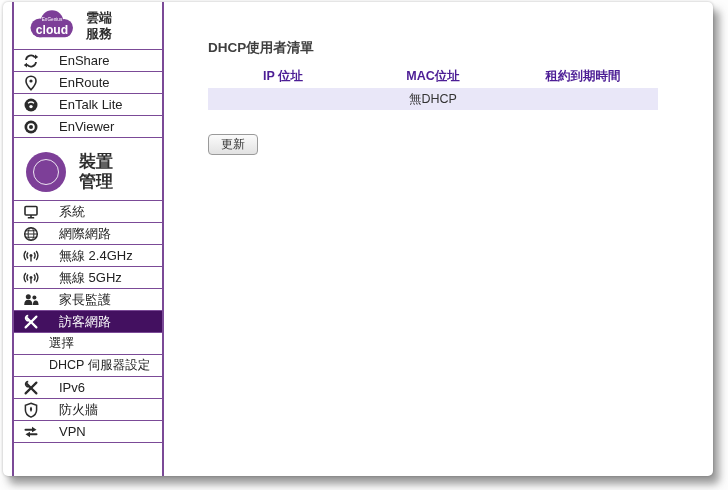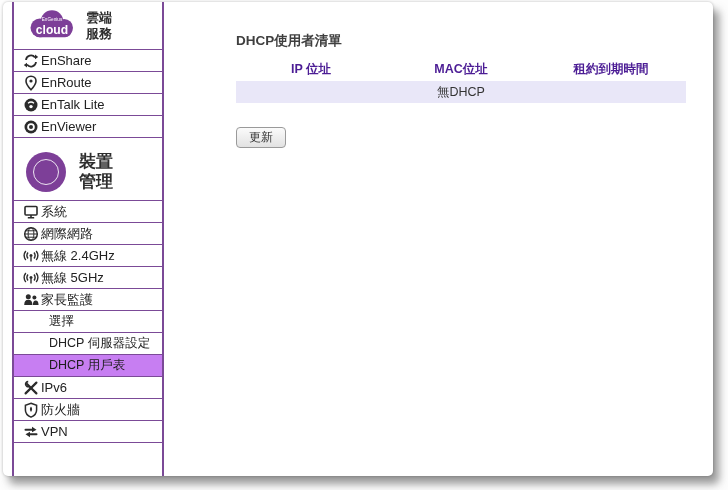--- a/index.html
+++ b/index.html
@@ -8,37 +8,37 @@
   .frame { position:absolute; left:3px; top:2px; width:710px; height:474px;
            background:#fff; border-radius:5px;
            box-shadow:0 0 3px rgba(0,0,0,.25), 6px 8px 9px rgba(70,70,70,.55); }
 
   
   .sidebar { position:absolute; left:9px; top:0; bottom:0; width:152px;
              border-left:2px solid #7b4a97; border-right:2px solid #7b4a97; background:#fff; }
   .logo-row { height:48px; border-bottom:1px solid #7b4a97; display:flex;
               align-items:center; gap:6px; padding-left:10px; }
   .logo-caption { font-size:13px; font-weight:bold; color:#2e2e2e; line-height:1.2; }
-  .menu-item { height:22px; display:flex; align-items:center; gap:2px;
+  .menu-item { height:22px; display:flex; align-items:center; gap:20px;
                padding-left:9px; font-size:13px; color:#222;
                border-bottom:1px solid #7b4a97; cursor:pointer; white-space:nowrap; }
   .menu-item .ic { width:16px; height:16px; flex:0 0 16px; color:#2b2b2b; }
   .menu-item.active-dark { background:#431060; color:#fff; }
   .menu-item.active-dark .ic { color:#fff; }
   .menu-item.sub { padding-left:35px; font-size:12.5px; }
   .menu-item.active-light { background:#c77ef2; color:#1d1d1d; }
   .device-block { height:63px; border-bottom:1px solid #7b4a97; display:flex;
                   align-items:center; gap:13px; padding-left:12px; padding-top:6px; }
   .device-circle { width:40px; height:40px; border-radius:50%; background:#7d3f98; position:relative; }
   .device-circle::after { content:""; position:absolute; inset:7px;
                           border:1.5px solid rgba(255,255,255,.85); border-radius:50%; }
   .device-caption { font-size:17px; font-weight:bold; color:#2e2e2e; line-height:1.2; }
 
   
-  .main { position:absolute; left:205px; top:30px; width:460px;margin-left:28px; }
+  .main { position:absolute; left:205px; top:37px; width:460px; }
   .page-title { font-size:13.5px; font-weight:bold; color:#3f3f3f; margin-bottom:7px; }
   table.dhcp { width:450px; border-collapse:collapse; table-layout:fixed; }
   table.dhcp th { font-size:12.5px; font-weight:bold; color:#4c1d95; height:24px;
                   text-align:center; background:#fff; }
   table.dhcp td { font-size:12.5px; color:#333; height:22px; text-align:center;
                   background:#e9e7f8; }
   .refresh-btn { margin-top:24px; min-width:50px; height:21px; padding:0 12px;
                  font-size:12px; color:#333; border:1px solid #9a9a9a; border-radius:4px;
                  background:linear-gradient(#fbfbfb,#e2e2e2); cursor:pointer;
                  font-family:inherit; }
@@ -184,28 +184,31 @@
           <use href="#i-wireless"></use>
         </svg>
       <span>無線 5GHz</span>
     </div>
     <div class="menu-item">
       <svg class="ic">
           <use href="#i-people"></use>
         </svg>
       <span>家長監護</span>
     </div>
+    <div class="menu-item active-dark">
+      <svg class="ic">
+          <use href="#i-tools"></use>
+        </svg>
+      <span>訪客網路</span>
+    </div>
     <div class="menu-item sub">
       <span>選擇</span>
     </div>
     <div class="menu-item sub">
       <span>DHCP 伺服器設定</span>
-    </div>
-    <div class="menu-item sub active-light">
-      <span>DHCP 用戶表</span>
     </div>
     <div class="menu-item">
       <svg class="ic">
           <use href="#i-tools"></use>
         </svg>
       <span>IPv6</span>
     </div>
     <div class="menu-item">
       <svg class="ic">
           <use href="#i-shield"></use>

